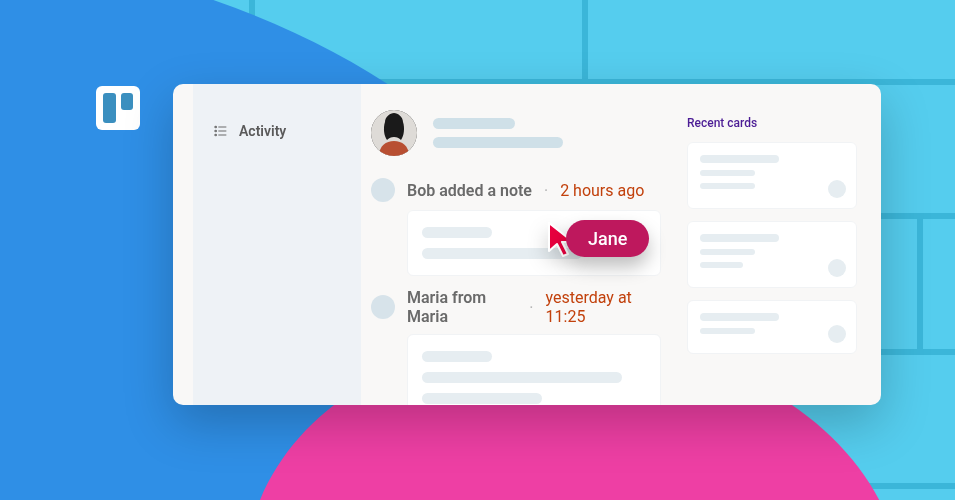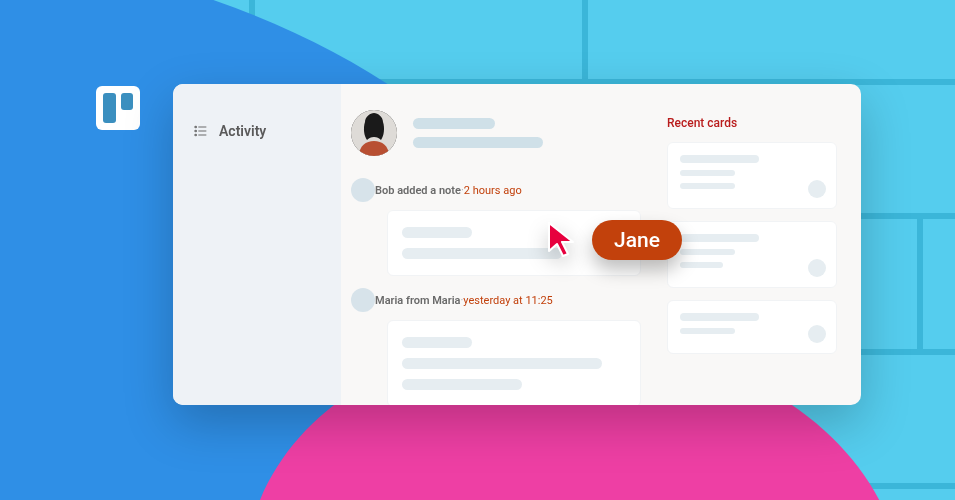--- a/index.html
+++ b/index.html
@@ -6,56 +6,56 @@
   .bg{position:absolute;inset:0;background:#4fc8e8;}
   .bg svg{position:absolute;inset:0;}
   .stage{position:absolute;inset:0;}
 
   
   .logo{position:absolute;left:96px;top:86px;width:44px;height:44px;background:#fff;border-radius:6px;display:flex;gap:5px;padding:7px;box-sizing:border-box;}
   .logo .col{flex:1;background:#3b8fbf;border-radius:3px;}
   .logo .col.short{height:55%;}
 
   
-  .app{position:absolute;left:173px;top:84px;width:688px;height:321px;background:#f9f8f7;border-radius:10px;box-shadow:0 18px 50px rgba(0,0,0,.22);display:flex;overflow:hidden;}
+  .app{position:absolute;left:173px;top:84px;width:688px;height:321px;background:#f9f8f7;border-radius:10px;box-shadow:0 18px 50px rgba(0,0,0,.22);display:flex;overflow:hidden;padding-left:20px;}
 
   
   .sidebar{width:168px;background:#eef2f6;padding:34px 0 0 0;box-sizing:border-box;}
   .side-item{display:flex;align-items:center;gap:10px;padding:5px 20px;color:#5a5a5a;font-size:14px;font-weight:600;cursor:pointer;}
   .side-item .ic{width:16px;height:16px;display:flex;align-items:center;justify-content:center;}
   .side-item .ic svg{width:16px;height:16px;stroke:#6b6b6b;stroke-width:1.6;fill:none;}
 
   
   .main{flex:1;position:relative;padding:26px 0 0 0;}
   .feed{position:absolute;left:10px;top:26px;width:290px;}
   .profile{display:flex;align-items:center;gap:16px;margin-bottom:22px;}
   .avatar{width:46px;height:46px;border-radius:50%;background:#2f2f2f;display:flex;align-items:center;justify-content:center;overflow:hidden;}
   .avatar svg{width:46px;height:46px;}
   .lines{display:flex;flex-direction:column;gap:8px;}
   .pill{height:11px;border-radius:6px;background:#cfe0e8;}
 
   .entry{margin-bottom:12px;}
-  .entry-head{display:flex;align-items:center;font-size:11px;margin-bottom:8px;}
+  .entry-head{display:flex;align-items:center;gap:12px;font-size:16px;margin-bottom:8px;}
   .dot{width:24px;height:24px;border-radius:50%;background:#d7e3ea;flex:none;}
   .entry-head .title{color:#6a6a6a;font-weight:600;}
   .entry-head .time{color:#c2410c;}
   .note{margin-left:36px;background:#fff;border:1px solid #f1f3f5;border-radius:6px;padding:16px 14px;display:flex;flex-direction:column;gap:10px;}
 
   
   .recent{position:absolute;right:24px;top:32px;width:170px;}
-  .recent-title{font-size:12px;color:#b91c1c;margin-bottom:12px;font-weight:500;}
+  .recent-title{font-size:12px;color:#4c1d95;margin-bottom:12px;font-weight:500;}
   .card{background:#fff;border:1px solid #f1f3f5;border-radius:6px;padding:12px;margin-bottom:12px;position:relative;}
   .card .bar{height:8px;background:#e6edf1;border-radius:4px;margin-bottom:7px;}
   .card .bar.sm{height:6px;}
   .card .circ{width:18px;height:18px;border-radius:50%;background:#e6edf1;position:absolute;right:10px;bottom:10px;}
 
   
   .cursor-wrap{position:absolute;left:546px;top:221px;pointer-events:none;filter:drop-shadow(0 8px 10px rgba(0,0,0,.22));}
   .cursor-wrap svg{width:32px;height:38px;}
-  .name-pill{position:absolute;left:592px;top:220px;background:#c2410c;color:#fff;font-size:21px;font-weight:500;padding:8px 22px;border-radius:999px;box-shadow:0 10px 18px rgba(0,0,0,.25);}
+  .name-pill{position:absolute;left:566px;top:220px;background:#be185d;color:#fff;font-size:18px;font-weight:500;padding:8px 22px;border-radius:999px;box-shadow:0 10px 18px rgba(0,0,0,.25);}
 </style>
 </head>
 <body>
 
 <div class="bg">
   <svg viewBox="0 0 955 500" preserveAspectRatio="none">
 
     <rect width="955" height="500" fill="#55cdee"></rect>
 
     <g stroke="#3bb6d9" stroke-width="6">

